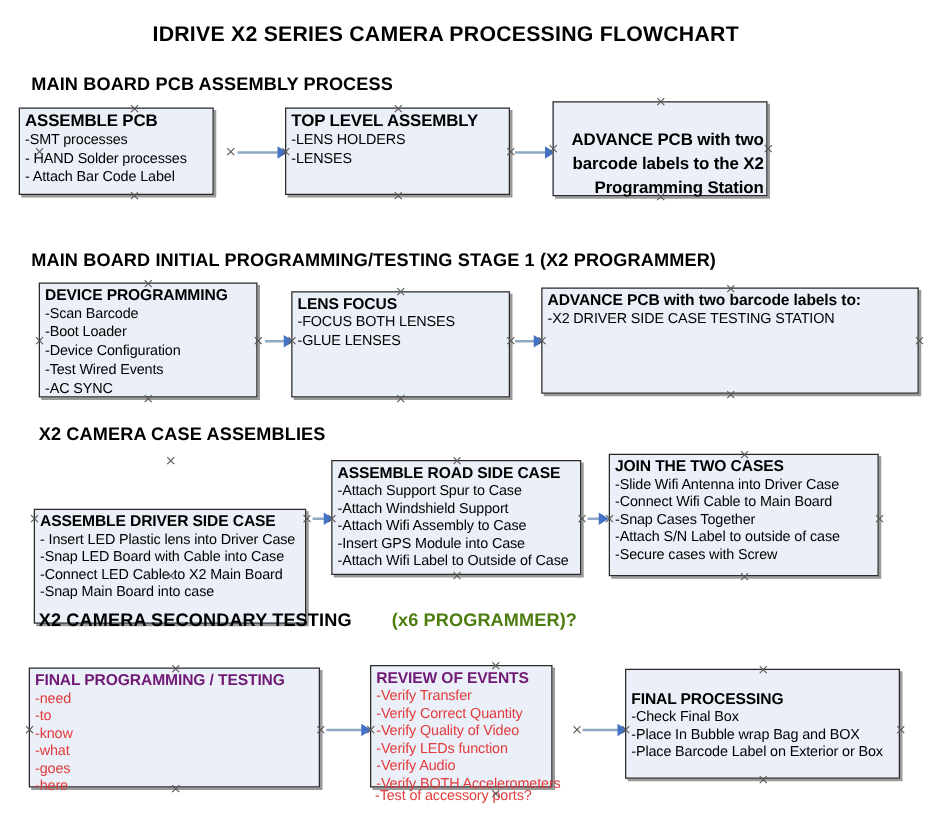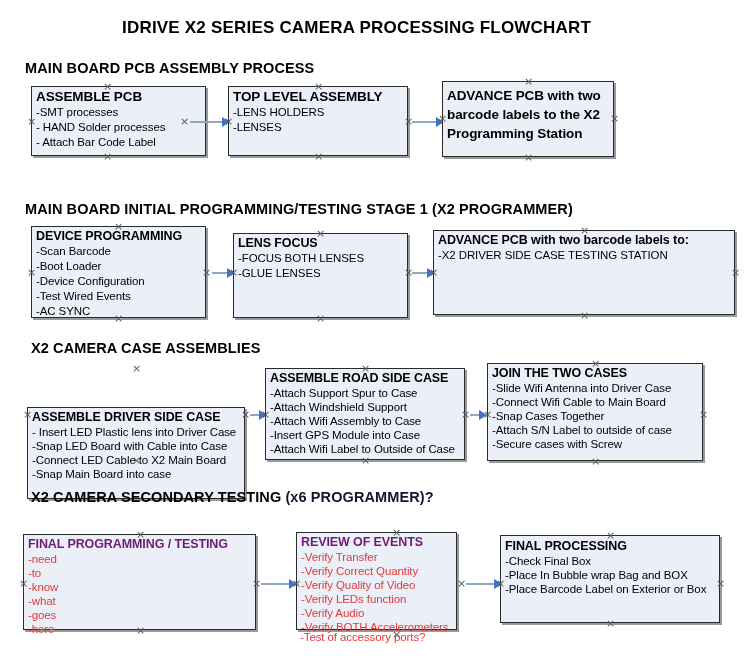--- a/index.html
+++ b/index.html
@@ -32,21 +32,22 @@
     white-space: nowrap;
   }
   .section-title {
     position: absolute;
     font-weight: bold;
     font-size: 14.5px;
     letter-spacing: 0.1px;
     white-space: nowrap;
   }
   .section-title .accent {
-    color: #0f172a;
+    color: #4d7c0f;
+    margin-left: 28px;
   }
 
   
   .box {
     position: absolute;
     background: #eaeff8;
     border: 1px solid #2a2a2a;
     box-sizing: border-box;
     box-shadow: 2px 2px 0 0 #9a9a9a;
   }
@@ -124,21 +125,21 @@
 </style>
 </head>
 <body>
 
 <div id="canvas">
 
   <div class="doc-title" style="left:122px; top:18px;">IDRIVE X2  SERIES CAMERA PROCESSING FLOWCHART</div>
 
   <div class="section-title" style="left:25px; top:60px;">MAIN BOARD PCB ASSEMBLY PROCESS</div>
 
-  <div class="box" style="left:31px; top:86px; width:175px; height:70px;">
+  <div class="box" style="left:15px; top:86px; width:156px; height:70px;">
     <div class="box-inner">
       <div class="box-title">ASSEMBLE PCB</div>
       <div class="box-line">-SMT processes</div>
       <div class="box-line">- HAND Solder processes</div>
       <div class="box-line">- Attach Bar Code Label</div>
     </div>
   </div>
   <div class="handle" style="left:103px; top:82px;"></div>
   <div class="handle" style="left:27px; top:117px;"></div>
   <div class="handle" style="left:180px; top:117px;"></div>
@@ -156,21 +157,21 @@
   </div>
   <div class="handle" style="left:314px; top:82px;"></div>
   <div class="handle" style="left:224px; top:117px;"></div>
   <div class="handle" style="left:404px; top:117px;"></div>
   <div class="handle" style="left:314px; top:152px;"></div>
 
   <div class="conn" style="left:412px; top:121px; width:27px;"></div>
   <div class="arrowhead" style="left:436px; top:117px;"></div>
 
   <div class="box" style="left:442px; top:81px; width:172px; height:76px;">
-    <div class="box-inner" style="top:4px;">
+    <div class="box-inner" style="top:20px;text-align:right;">
       <div class="box-title multi">ADVANCE PCB with two barcode labels to the  X2 Programming Station</div>
     </div>
   </div>
   <div class="handle" style="left:524px; top:77px;"></div>
   <div class="handle" style="left:438px; top:114px;"></div>
   <div class="handle" style="left:610px; top:114px;"></div>
   <div class="handle" style="left:524px; top:153px;"></div>
 
   <div class="section-title" style="left:25px; top:201px;">MAIN BOARD INITIAL PROGRAMMING/TESTING STAGE 1 (X2 PROGRAMMER)</div>
 
@@ -284,21 +285,21 @@
     </div>
   </div>
   <div class="handle" style="left:136px; top:530px;"></div>
   <div class="handle" style="left:19px; top:579px;"></div>
   <div class="handle" style="left:252px; top:579px;"></div>
   <div class="handle" style="left:136px; top:626px;"></div>
 
   <div class="conn" style="left:261px; top:583px; width:32px;"></div>
   <div class="arrowhead" style="left:289px; top:579px;"></div>
 
-  <div class="box" style="left:296px; top:532px; width:161px; height:98px;">
+  <div class="box" style="left:296px; top:532px; width:146px; height:98px;">
     <div class="box-inner">
       <div class="box-title sm red">REVIEW OF EVENTS</div>
       <div class="box-line tight red">-Verify Transfer</div>
       <div class="box-line tight red">-Verify Correct Quantity</div>
       <div class="box-line tight red">-Verify Quality of Video</div>
       <div class="box-line tight red">-Verify LEDs function</div>
       <div class="box-line tight red">-Verify Audio</div>
       <div class="box-line tight red">-Verify BOTH Accelerometers</div>
     </div>
   </div>
@@ -306,21 +307,21 @@
   <div class="overflow-line" style="left:300px; top:630px;">-Test of accessory ports?</div>
   <div class="handle" style="left:392px; top:528px;"></div>
   <div class="handle" style="left:292px; top:579px;"></div>
   <div class="handle" style="left:457px; top:579px;"></div>
   <div class="handle" style="left:392px; top:630px;"></div>
 
   <div class="conn" style="left:466px; top:583px; width:32px;"></div>
   <div class="arrowhead" style="left:494px; top:579px;"></div>
 
   <div class="box" style="left:500px; top:535px; width:220px; height:88px;">
-    <div class="box-inner" style="top:3px;">
+    <div class="box-inner" style="top:16px;">
       <div class="box-title sm">FINAL PROCESSING</div>
       <div class="box-line tight"> -Check Final Box</div>
       <div class="box-line tight">-Place In Bubble wrap Bag and BOX</div>
       <div class="box-line tight">-Place Barcode Label on Exterior or Box</div>
     </div>
   </div>
   <div class="handle" style="left:606px; top:531px;"></div>
   <div class="handle" style="left:496px; top:579px;"></div>
   <div class="handle" style="left:716px; top:579px;"></div>
   <div class="handle" style="left:606px; top:619px;"></div>

